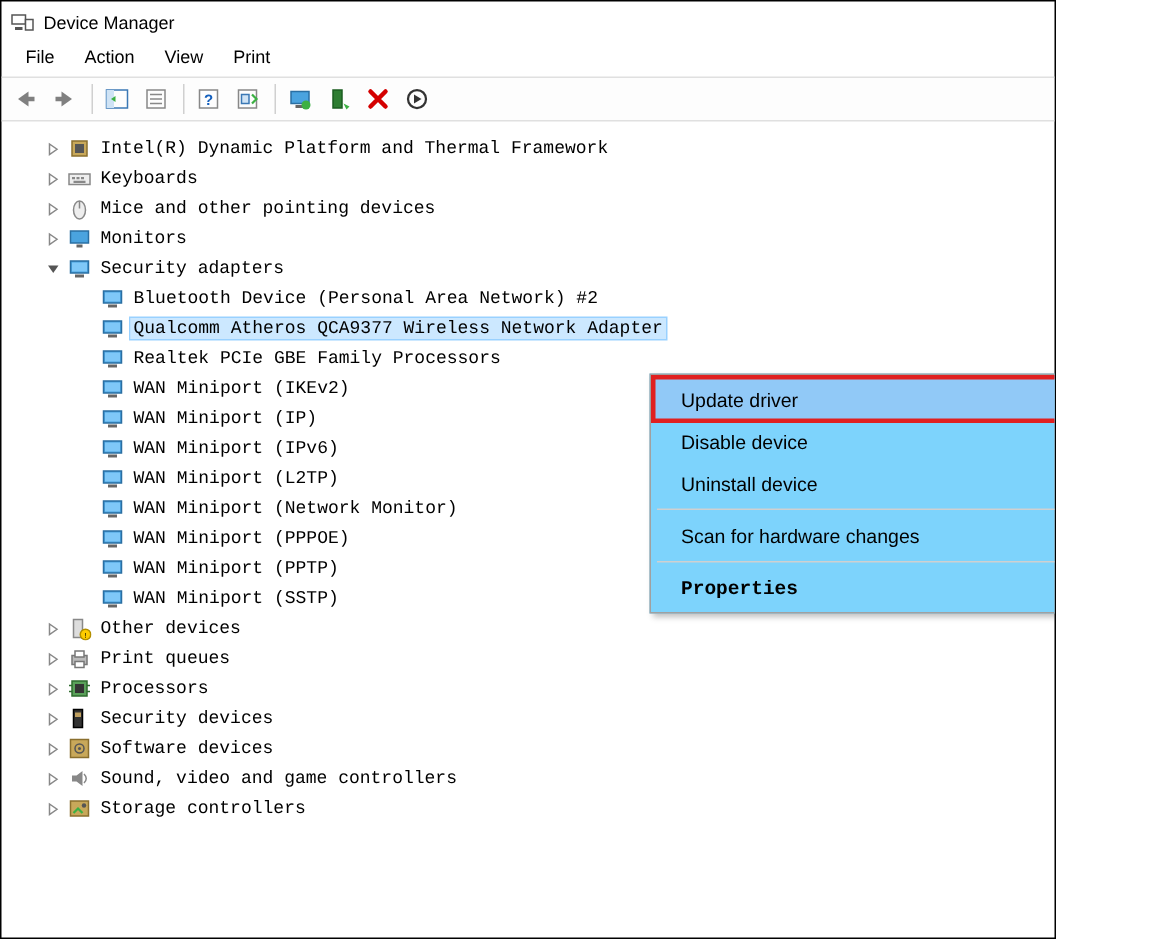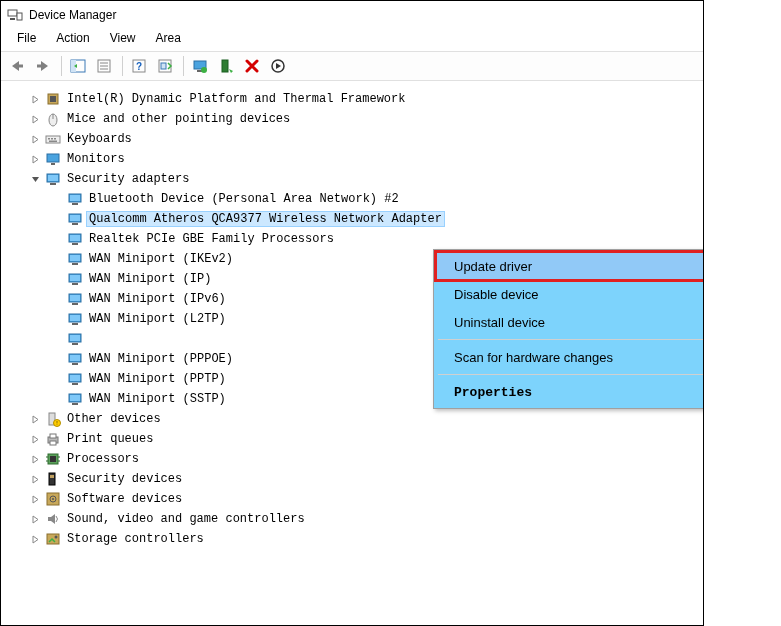--- a/index.html
+++ b/index.html
@@ -39,21 +39,21 @@
         <rect x="10" y="6" width="5" height="7" fill="#fff" stroke="#555"></rect>
       </svg>
     </span>
     <span>Device Manager</span>
   </div>
 
   <div class="menubar">
     <div class="menu-item">File</div>
     <div class="menu-item">Action</div>
     <div class="menu-item">View</div>
-    <div class="menu-item">Area</div>
+    <div class="menu-item">Print</div>
   </div>
 
   <div class="toolbar">
     <div class="tb-btn">
       <svg width="16" height="14" viewBox="0 0 16 14">
           <path d="M10 2 L3 7 L10 12 Z" fill="#808080"></path>
           <rect x="9" y="5.5" width="5" height="3" fill="#808080"></rect>
         </svg>
     </div>
     <div class="tb-btn">
@@ -126,34 +126,20 @@
             <path d="M2 1 L7 4.5 L2 8 Z" fill="none" stroke="#888"></path>
           </svg>
         </span>
         <span class="node-icon">
           <svg width="16" height="16" viewBox="0 0 16 16">
             <rect x="3" y="3" width="10" height="10" fill="#c8a85a" stroke="#8a6f2e"></rect>
             <rect x="5" y="5" width="6" height="6" fill="#555"></rect>
           </svg>
         </span>
         <span class="node-label">Intel(R) Dynamic Platform and Thermal Framework</span>
-      </div>
-      <div class="tree-row indent-1">
-        <span class="expander">
-          <svg width="9" height="9" viewBox="0 0 9 9">
-            <path d="M2 1 L7 4.5 L2 8 Z" fill="none" stroke="#888"></path>
-          </svg>
-        </span>
-        <span class="node-icon">
-          <svg width="16" height="16" viewBox="0 0 16 16">
-            <ellipse cx="8" cy="9" rx="4" ry="6" fill="#eee" stroke="#888"></ellipse>
-            <line x1="8" y1="3" x2="8" y2="8" stroke="#888"></line>
-          </svg>
-        </span>
-        <span class="node-label">Mice and other pointing devices</span>
       </div>
       <div class="tree-row indent-1">
         <span class="expander">
           <svg width="9" height="9" viewBox="0 0 9 9">
             <path d="M2 1 L7 4.5 L2 8 Z" fill="none" stroke="#888"></path>
           </svg>
         </span>
         <span class="node-icon">
           <svg width="16" height="16" viewBox="0 0 16 16">
             <rect x="1" y="5" width="14" height="7" fill="#eee" stroke="#888"></rect>
@@ -166,20 +152,34 @@
         <span class="node-label">Keyboards</span>
       </div>
       <div class="tree-row indent-1">
         <span class="expander">
           <svg width="9" height="9" viewBox="0 0 9 9">
             <path d="M2 1 L7 4.5 L2 8 Z" fill="none" stroke="#888"></path>
           </svg>
         </span>
         <span class="node-icon">
           <svg width="16" height="16" viewBox="0 0 16 16">
+            <ellipse cx="8" cy="9" rx="4" ry="6" fill="#eee" stroke="#888"></ellipse>
+            <line x1="8" y1="3" x2="8" y2="8" stroke="#888"></line>
+          </svg>
+        </span>
+        <span class="node-label">Mice and other pointing devices</span>
+      </div>
+      <div class="tree-row indent-1">
+        <span class="expander">
+          <svg width="9" height="9" viewBox="0 0 9 9">
+            <path d="M2 1 L7 4.5 L2 8 Z" fill="none" stroke="#888"></path>
+          </svg>
+        </span>
+        <span class="node-icon">
+          <svg width="16" height="16" viewBox="0 0 16 16">
             <rect x="2" y="3" width="12" height="8" fill="#4aa3df" stroke="#2a6fa3"></rect>
             <rect x="6" y="12" width="4" height="2" fill="#666"></rect>
           </svg>
         </span>
         <span class="node-label">Monitors</span>
       </div>
       <div class="tree-row indent-1">
         <span class="expander">
           <svg width="9" height="9" viewBox="0 0 9 9">
             <path d="M1 2 L8 2 L4.5 7 Z" fill="#555"></path>
@@ -273,20 +273,21 @@
       </div>
       <div class="tree-row indent-2">
         <span class="expander"></span>
         <span class="node-icon">
           <svg width="16" height="16" viewBox="0 0 16 16">
             <rect x="2" y="3" width="12" height="8" fill="#4aa3df" stroke="#2a6fa3"></rect>
             <rect x="5" y="12" width="6" height="2" fill="#666"></rect>
             <rect x="3" y="4" width="10" height="6" fill="#7fc8f8"></rect>
           </svg>
         </span>
+        <span class="node-label">WAN Miniport (Network Monitor)</span>
       </div>
       <div class="tree-row indent-2">
         <span class="expander"></span>
         <span class="node-icon">
           <svg width="16" height="16" viewBox="0 0 16 16">
             <rect x="2" y="3" width="12" height="8" fill="#4aa3df" stroke="#2a6fa3"></rect>
             <rect x="5" y="12" width="6" height="2" fill="#666"></rect>
             <rect x="3" y="4" width="10" height="6" fill="#7fc8f8"></rect>
           </svg>
         </span>

